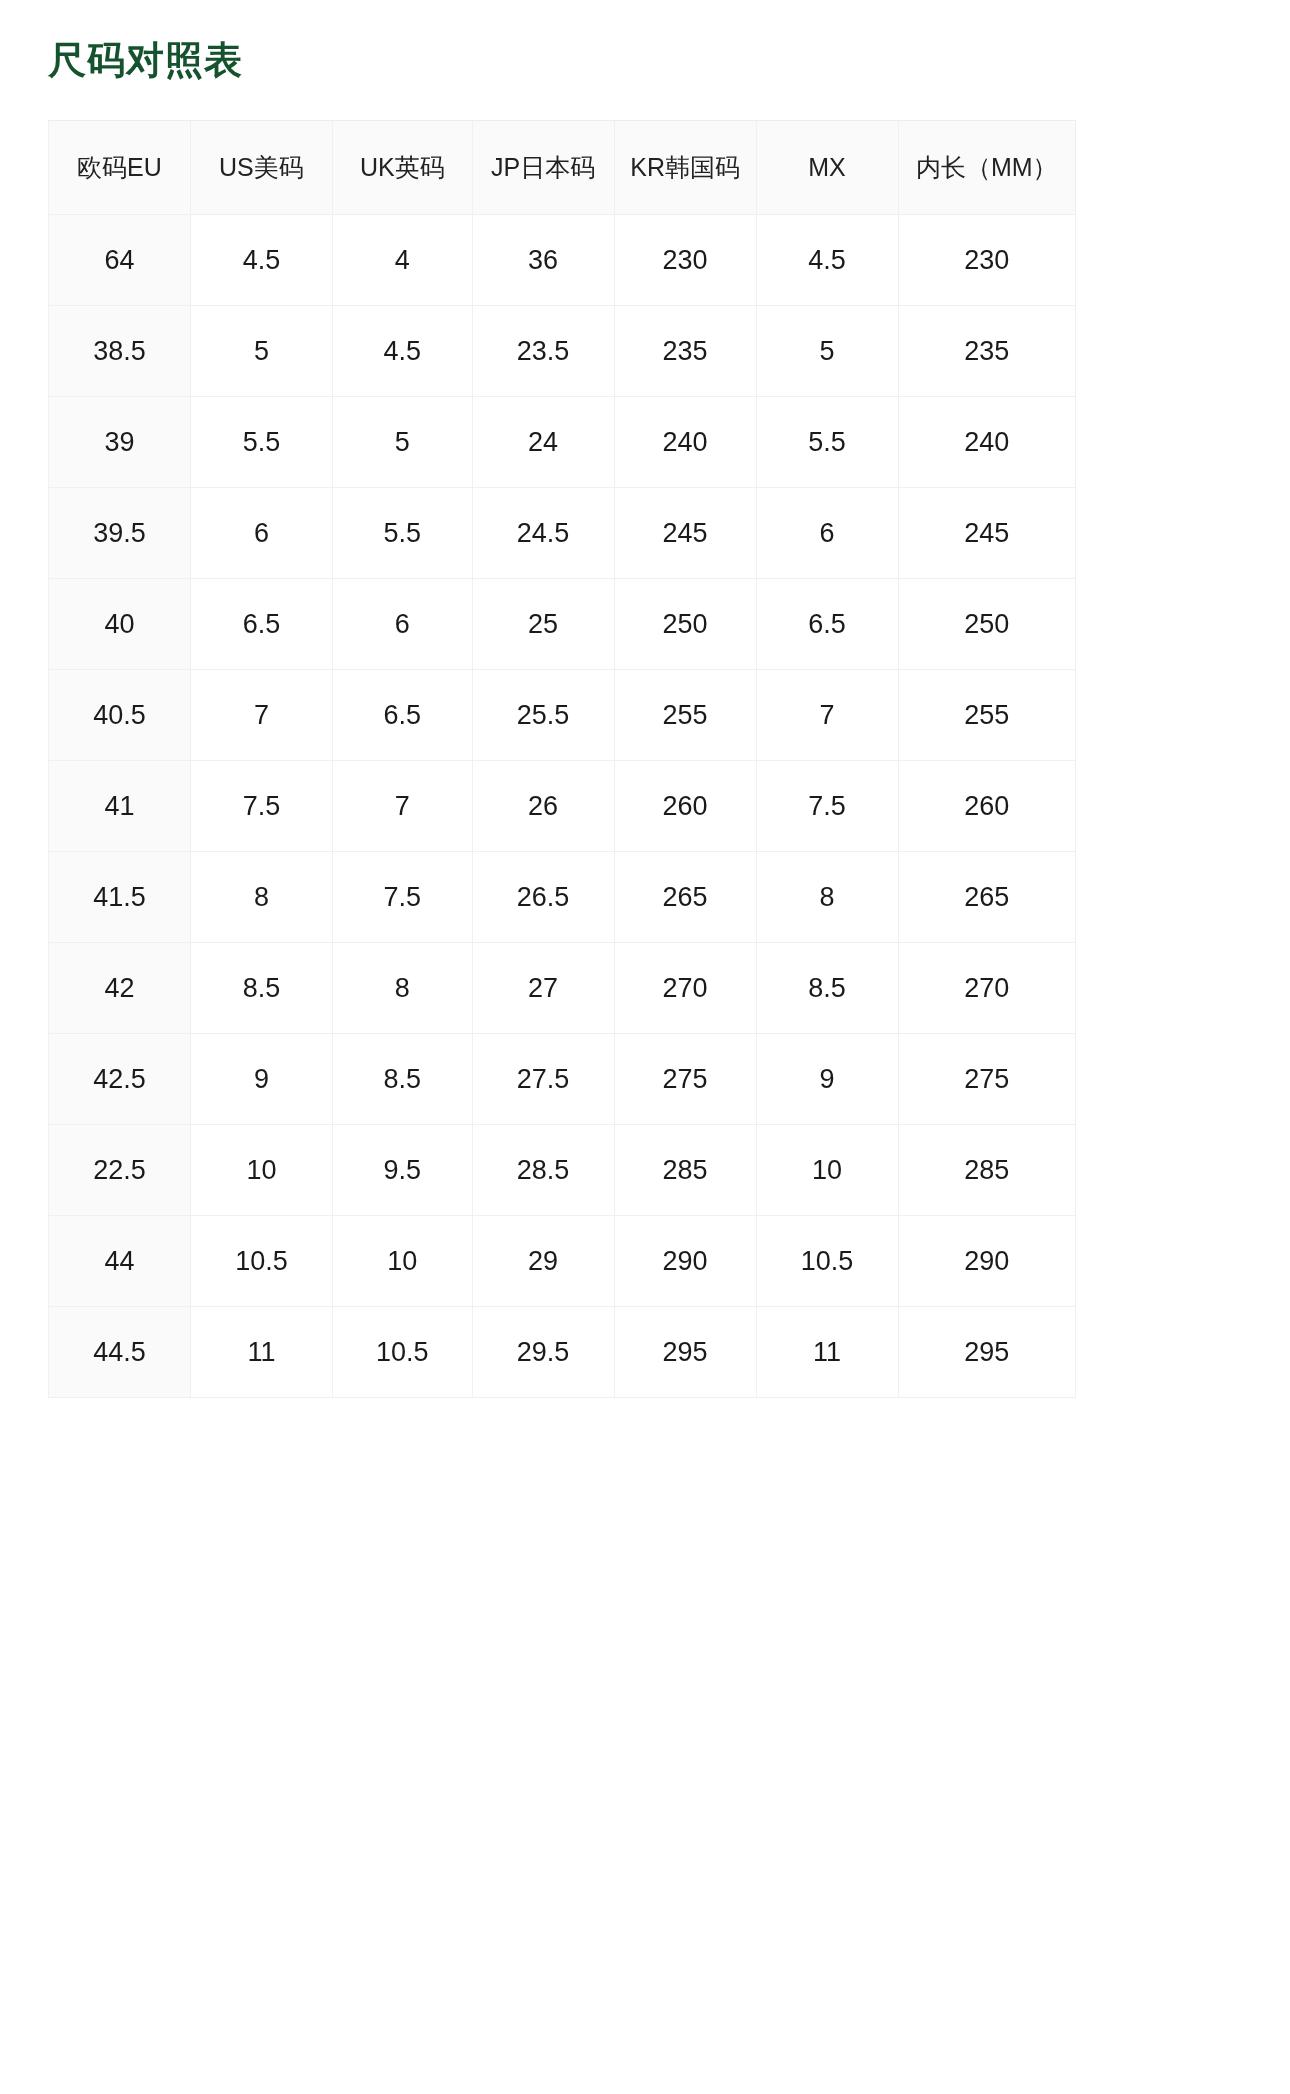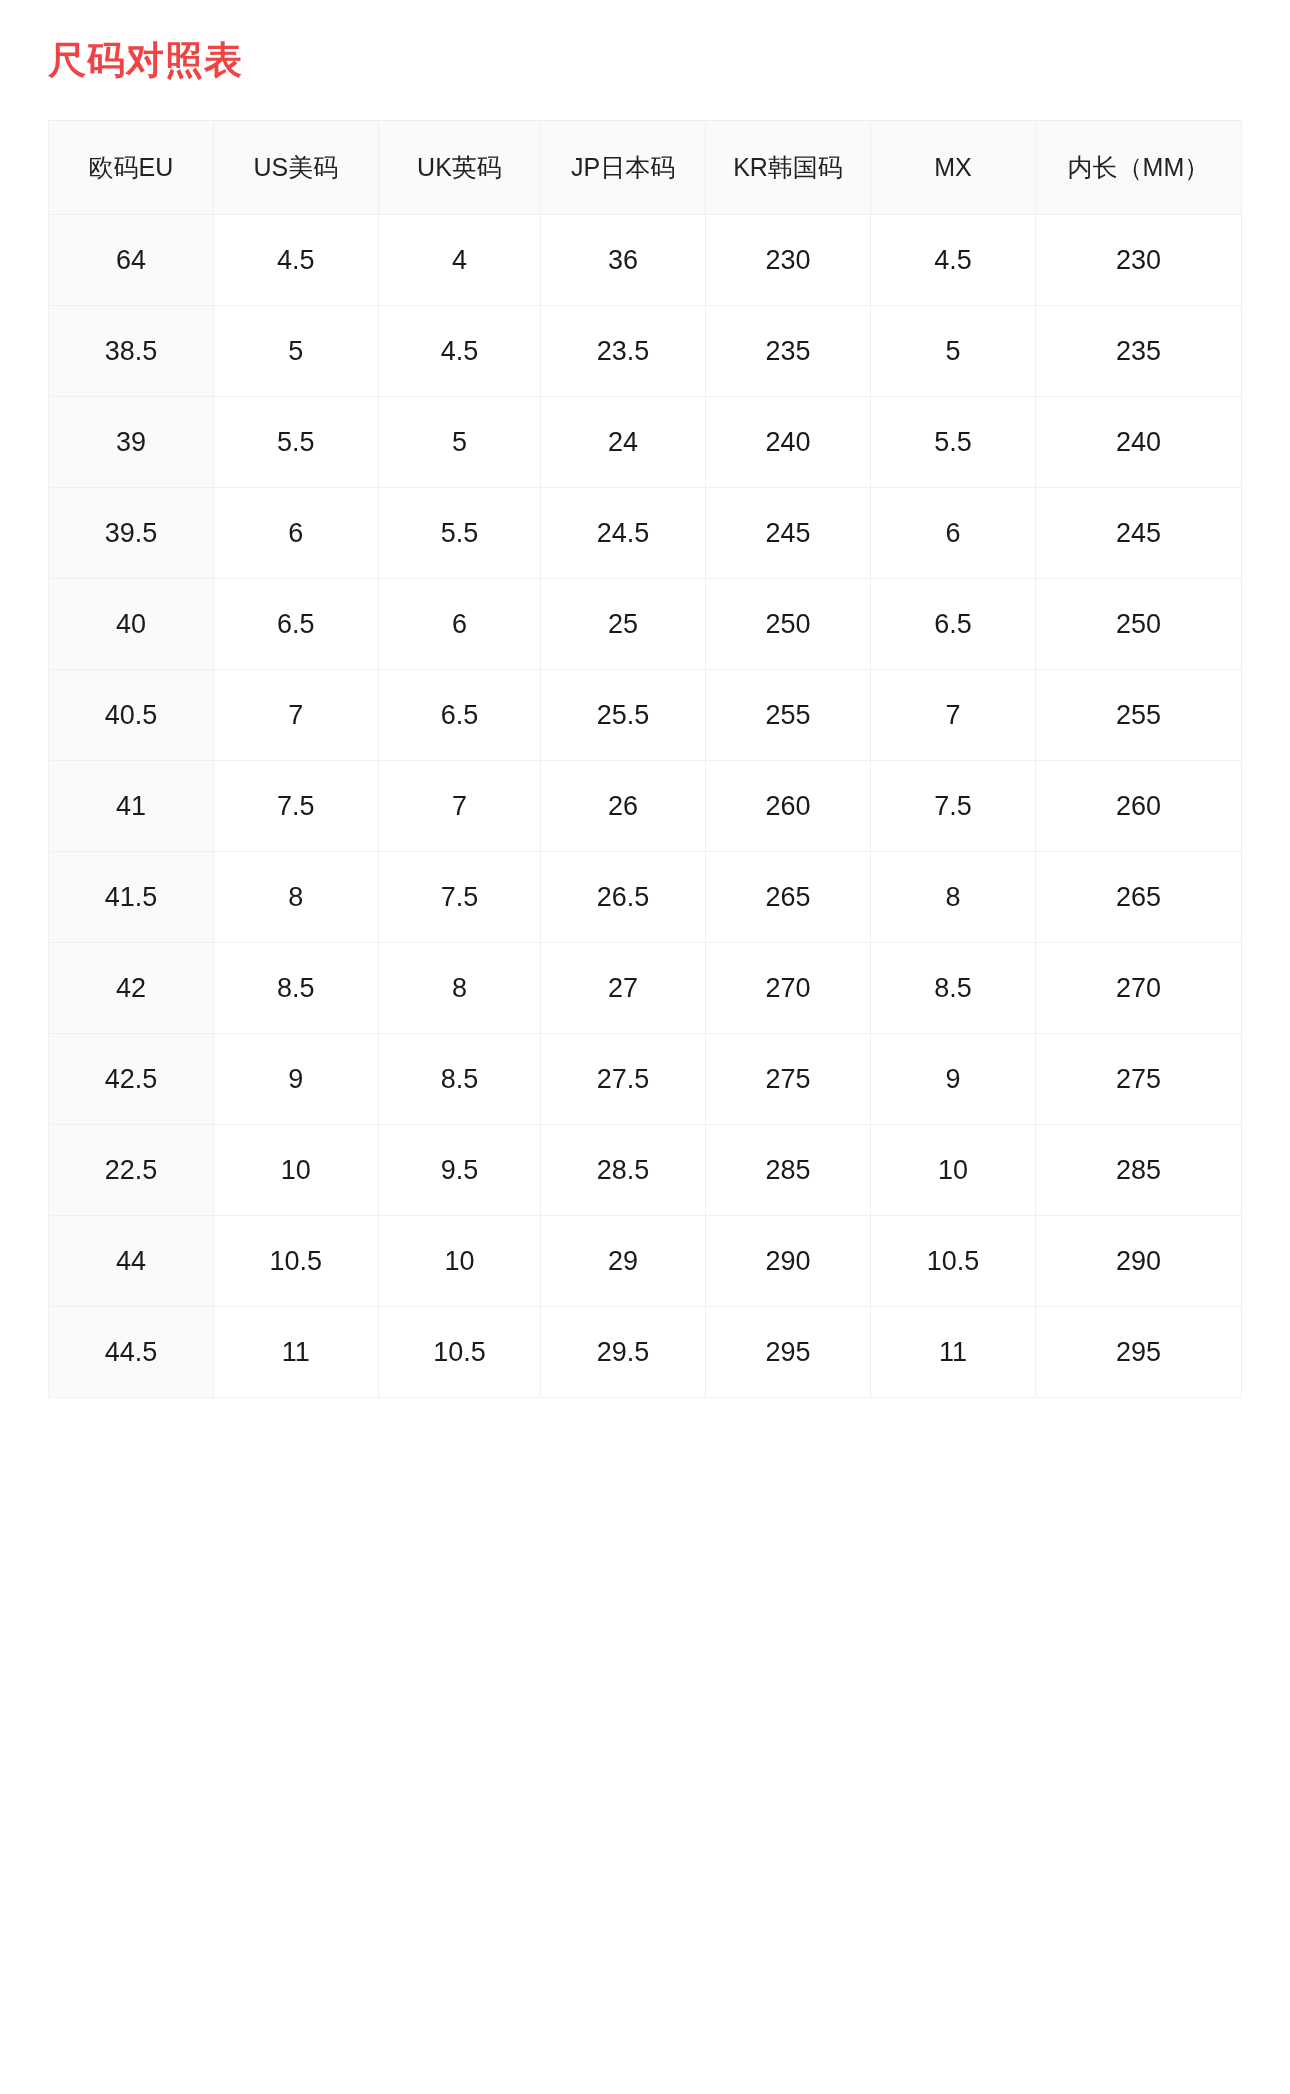--- a/index.html
+++ b/index.html
@@ -23,38 +23,38 @@
     background: #ffffff;
     position: relative;
   }
 
   .page-title {
     position: absolute;
     left: 48px;
     top: 38px;
     font-size: 38px;
     font-weight: 700;
-    color: #ef4444;
+    color: #14532d;
     letter-spacing: 1px;
     line-height: 1.2;
     white-space: nowrap;
     text-align: center;
   }
 
   .size-table-wrap {
     position: absolute;
     left: 48px;
     top: 120px;
     width: 1194px;
   }
 
   table.size-table {
     border-collapse: collapse;
     table-layout: fixed;
-    width: 1194px;
+    width: 1028px;
     background: #ffffff;
   }
 
   table.size-table col.c0 { width: 128px; }
   table.size-table col.c1 { width: 128px; }
   table.size-table col.c2 { width: 126px; }
   table.size-table col.c3 { width: 128px; }
   table.size-table col.c4 { width: 128px; }
   table.size-table col.c5 { width: 128px; }
   table.size-table col.c6 { width: 160px; }

